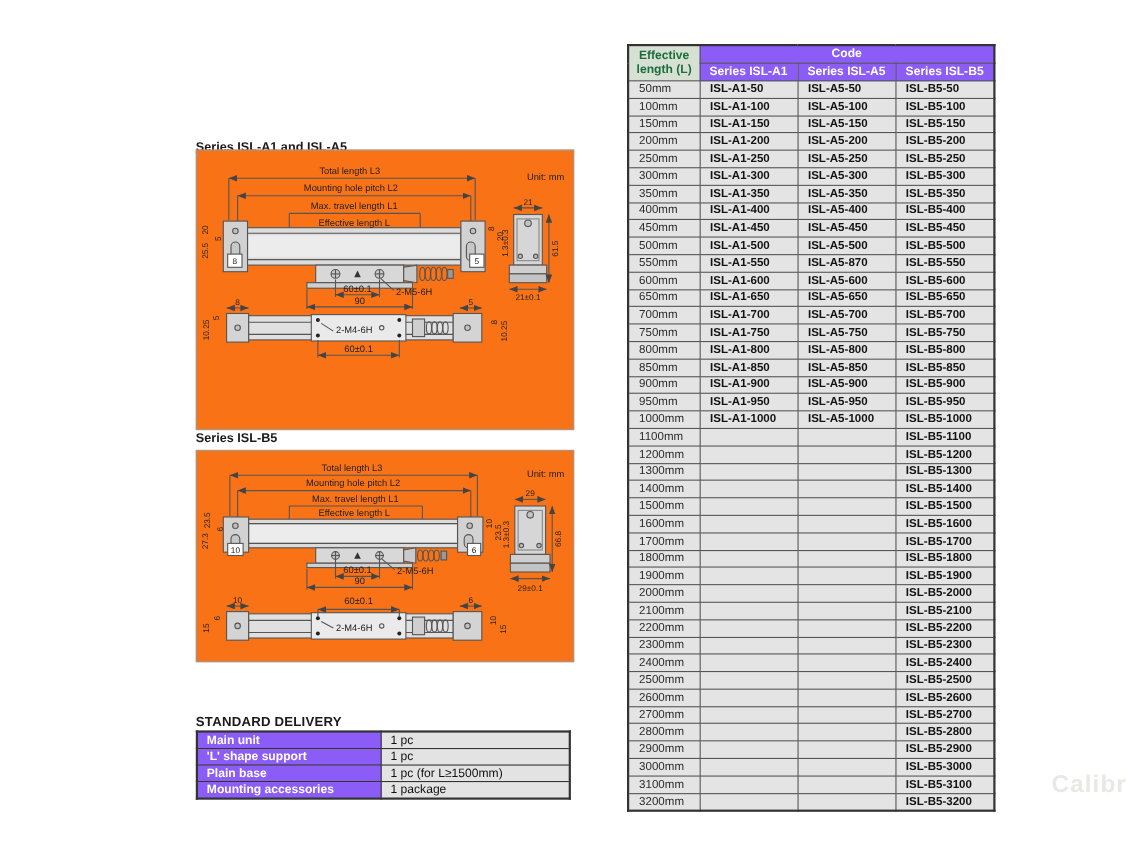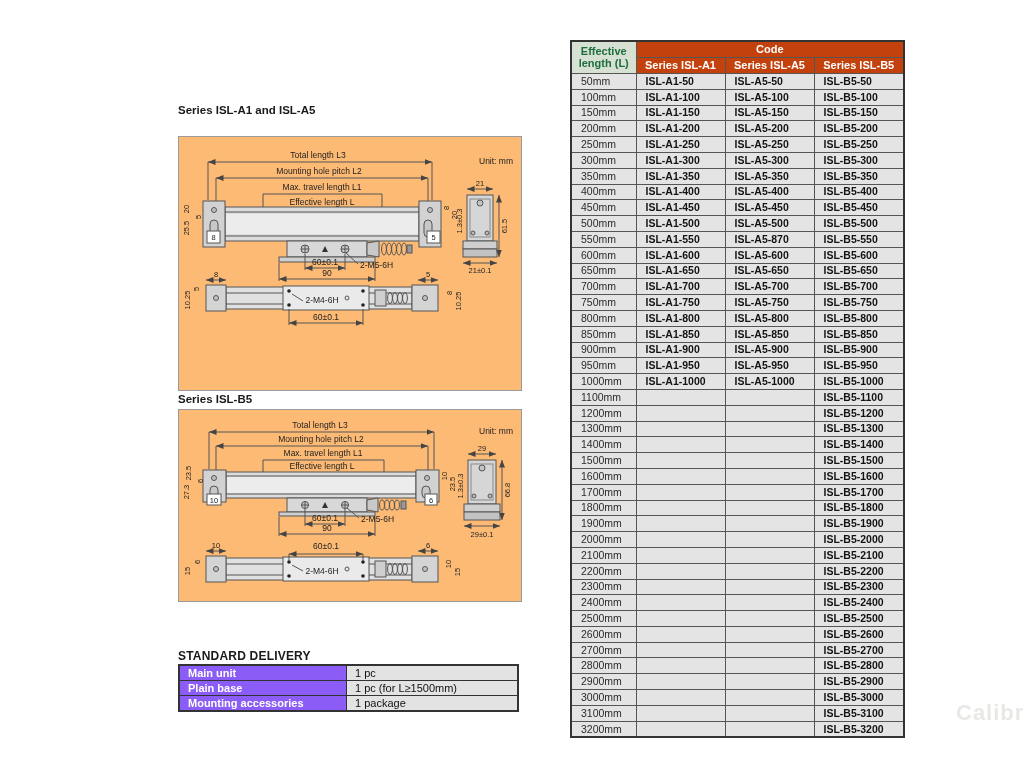--- a/index.html
+++ b/index.html
@@ -1,38 +1,38 @@
 <!DOCTYPE html>
 <html><head>
 <meta charset="utf-8">
 <style>
   html,body{margin:0;padding:0;}
   body{
     width:1024px;height:768px;position:relative;background:#ffffff;
     font-family:"Liberation Sans",sans-serif;overflow:hidden;color:#1a1a1a;
   }
   .diag-title{position:absolute;font-size:11.5px;font-weight:bold;color:#1a1a1a;}
-  #diagA-title{left:178px;top:104px;}
+  #diagA-title{left:178px;top:128px;text-decoration:underline;}
   #diagB-title{left:178px;top:393px;}
-  .diag-box{position:absolute;border:1px solid #9a9a9a;background:#fdba74;text-align:right;}
+  .diag-box{position:absolute;border:1px solid #9a9a9a;background:#f97316;text-align:right;}
   #diagA-box{left:178px;top:136px;width:342px;height:253px;}
   #diagB-box{left:178px;top:409px;width:342px;height:191px;}
   svg text{font-family:"Liberation Sans",sans-serif;fill:#222;}
   .dt{font-size:8.5px;}
   .ds{font-size:7.5px;}
   .unit{font-size:8.5px;}
   #delivery-title{position:absolute;left:178px;top:649px;font-size:12px;font-weight:bold;letter-spacing:0.2px;}
   #delivery-table{position:absolute;left:178px;top:664px;border-collapse:collapse;border:2px solid #333;}
   #delivery-table td{border:1px solid #333;height:14px;font-size:11px;padding:0 0 0 8px;line-height:1;}
   #delivery-table td.d-item{width:158px;background:#8b5cf6;color:#fff;font-weight:bold;}
   #delivery-table td.d-qty{width:162px;background:#e3e3e3;color:#111;}
   #code-table{position:absolute;left:570px;top:40px;border-collapse:collapse;table-layout:fixed;border:2px solid #333;}
   #code-table th,#code-table td{border:1px solid #555;line-height:1.05;}
   #code-table th{font-size:11px;font-weight:bold;height:15px;padding:0;}
-  #code-table th.h-green{background:#c2410c;color:#fff;}
+  #code-table th.h-green{background:#8b5cf6;color:#fff;}
   #code-table th.h-light{background:#d6e0d3;color:#1e6e3d;}
   #code-table td{height:14.8px;font-size:10.5px;padding:0 0 0 9px;background:#e4e4e4;color:#2a2a2a;}
   #code-table td.code-cell{font-weight:bold;color:#131313;}
   #watermark{position:absolute;left:956px;top:700px;font-size:22px;font-weight:bold;
     color:rgba(205,205,198,0.45);letter-spacing:1px;text-align:right;}
 </style>
 </head>
 <body>
 
 <div class="diag-title" id="diagA-title">Series ISL-A1 and ISL-A5</div>
@@ -318,20 +318,24 @@
 </div>
 
 <div id="delivery-title">STANDARD DELIVERY</div>
 <table id="delivery-table">
   <tbody>
       <tr>
         <td class="d-item">Main unit</td>
         <td class="d-qty">1 pc</td>
       </tr>
       <tr>
+        <td class="d-item">'L' shape support</td>
+        <td class="d-qty">1 pc</td>
+      </tr>
+      <tr>
         <td class="d-item">Plain base</td>
         <td class="d-qty">1 pc (for L≥1500mm)</td>
       </tr>
       <tr>
         <td class="d-item">Mounting accessories</td>
         <td class="d-qty">1 package</td>
       </tr>
     </tbody>
 </table>
 

